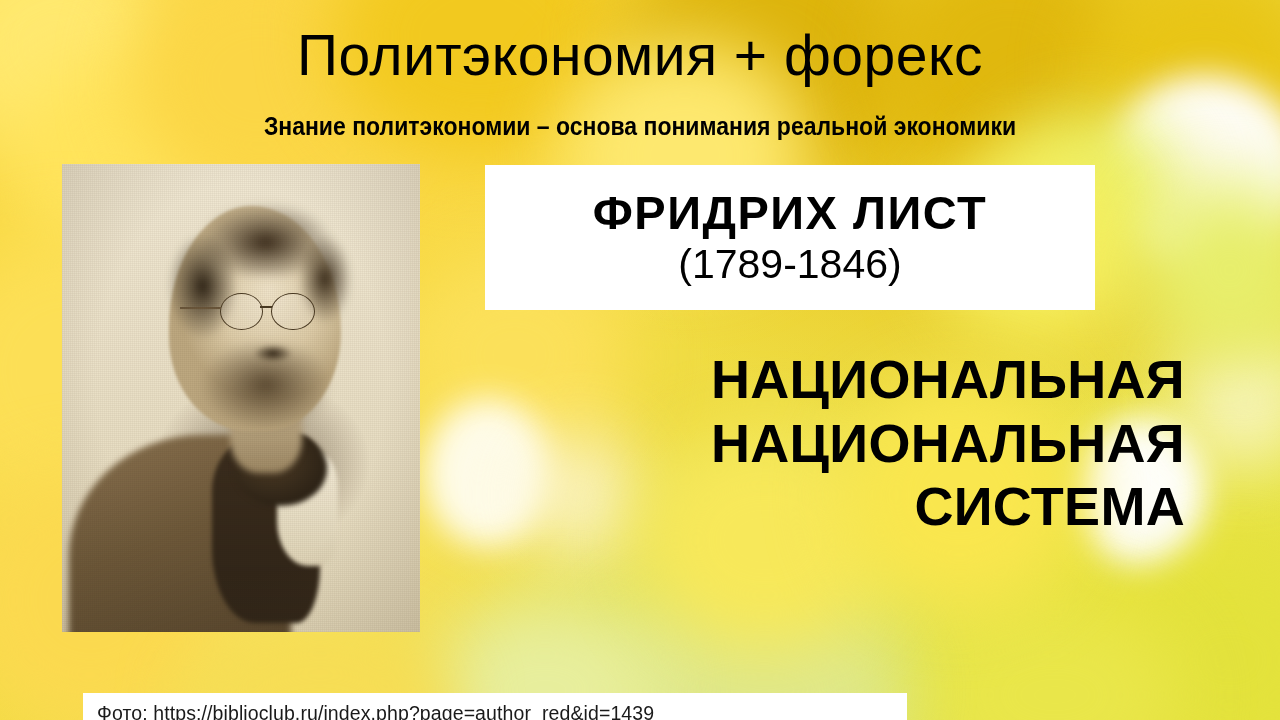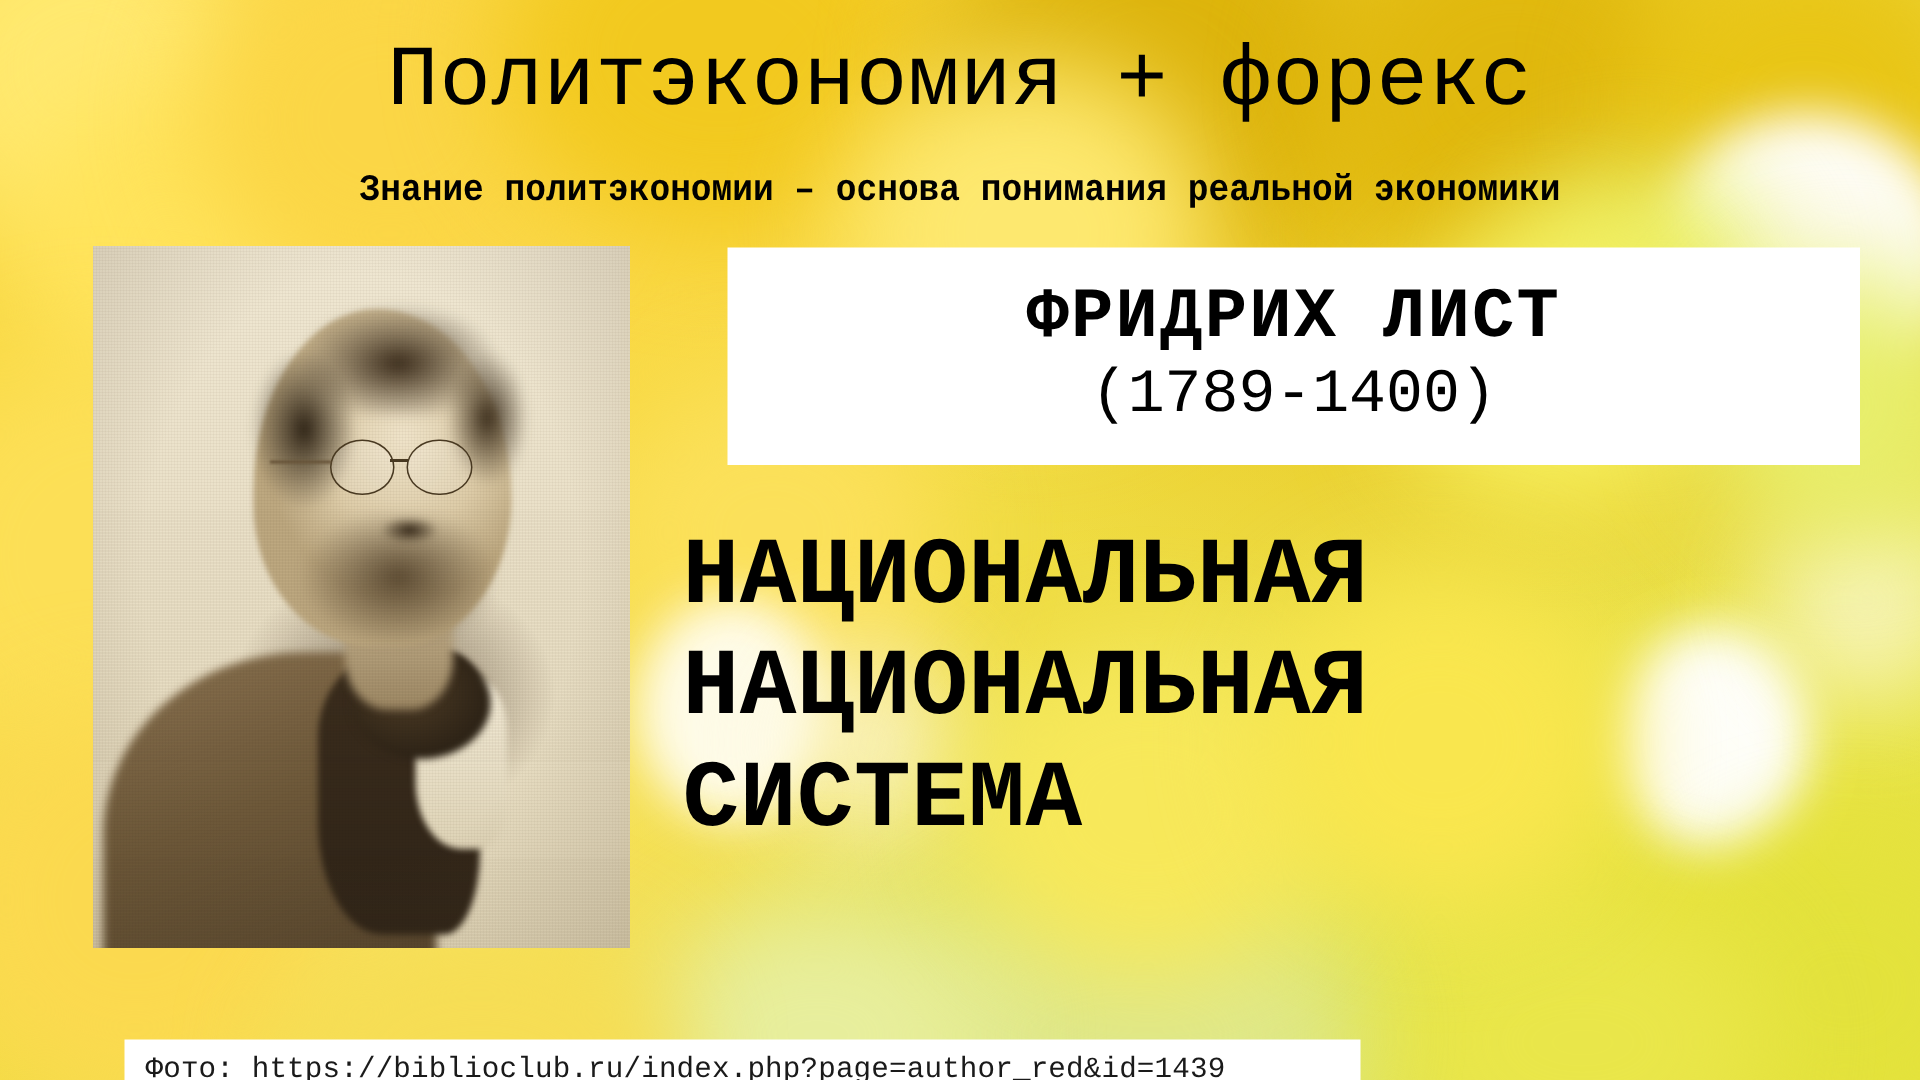--- a/index.html
+++ b/index.html
@@ -6,21 +6,21 @@
   html, body {
     margin: 0;
     padding: 0;
     background: #ffffff;
   }
   #slide {
     position: relative;
     width: 1280px;
     height: 720px;
     overflow: hidden;
-    font-family: Liberation Mono, monospace;
+    font-family: Liberation Sans, sans-serif;
     background-color: #a3a3a3;
   }
 
   
   .bg-layer {
     position: absolute;
     inset: 0;
     pointer-events: none;
   }
   .bg-base {
@@ -185,21 +185,21 @@
     font-weight: 700;
     color: #000000;
     line-height: 1.1;
     transform: scaleX(0.92);
     white-space: nowrap;
   }
 
   #name-card {
     position: absolute;
     left: 485px; top: 165px;
-    width: 755px; height: 145px;
+    width: 610px; height: 145px;
     background: #ffffff;
     display: flex;
     flex-direction: column;
     align-items: center;
     justify-content: center;
   }
   #person-name {
     font-size: 47px;
     font-weight: 700;
     color: #000000;
@@ -213,22 +213,22 @@
     color: #000000;
     line-height: 1.12;
     margin-top: 2px;
     white-space: nowrap;
   }
 
   #work-title {
     position: absolute;
     left: 455px; top: 348px;
     width: 730px;
-    text-align: left;
-    font-size: 63px;
+    text-align: right;
+    font-size: 54px;
     font-weight: 700;
     color: #000000;
     line-height: 1.18;
     letter-spacing: 0.3px;
   }
   #work-title .wt-line { display: block; white-space: nowrap; }
 
   #photo-credit {
     position: absolute;
     left: 83px; top: 693px;
@@ -305,21 +305,21 @@
       <div id="p-grain"></div>
       <div id="p-vignette"></div>
     </div>
   </div>
 
   <div id="title">Политэкономия + форекс</div>
   <div id="subtitle">Знание политэкономии – основа понимания реальной экономики</div>
 
   <div id="name-card">
     <div id="person-name">ФРИДРИХ  ЛИСТ</div>
-    <div id="person-years">(1789-1400)</div>
+    <div id="person-years">(1789-1846)</div>
   </div>
 
   <div id="work-title">
     <span class="wt-line">НАЦИОНАЛЬНАЯ</span>
     <span class="wt-line">НАЦИОНАЛЬНАЯ</span>
     <span class="wt-line">СИСТЕМА</span>
   </div>
 
   <div id="photo-credit">
     <span id="photo-credit-text">Фото: https://biblioclub.ru/index.php?page=author_red&amp;id=1439</span>

